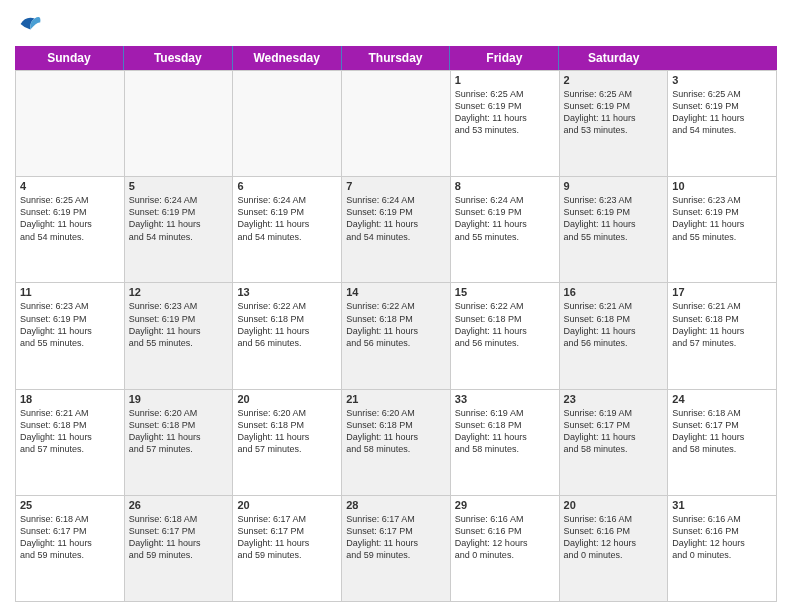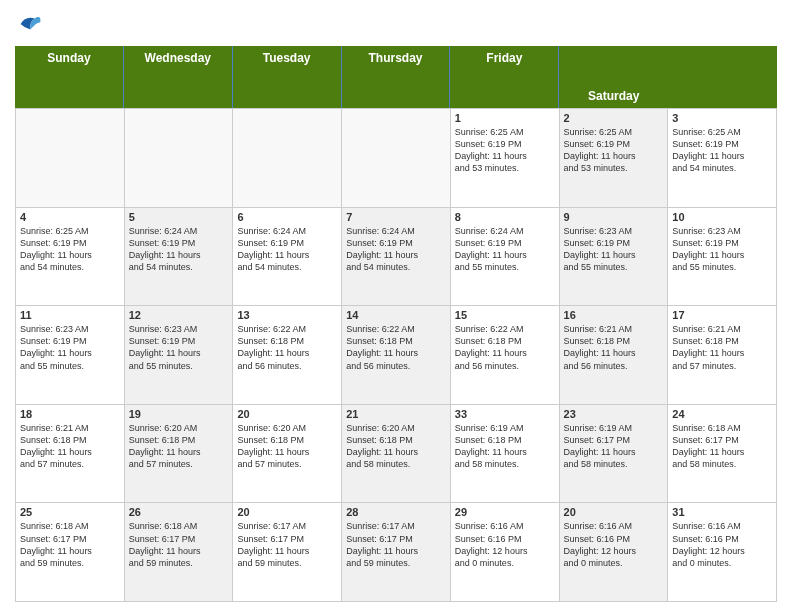--- a/index.html
+++ b/index.html
@@ -47,31 +47,31 @@
       margin-top: 2px;
     }
     .calendar {
       flex: 1;
       display: flex;
       flex-direction: column;
     }
     .cal-header {
       display: grid;
       grid-template-columns: repeat(7, 1fr);
-      background: #4d7c0f;
+      background: #a21caf;
     }
     .cal-header-cell {
       color: #fff;
       text-align: center;
       padding: 5px 2px;
       font-size: 12px;
       font-weight: bold;
       border-right: 1px solid #4a7fc0;
     }
-    .cal-header-cell:last-child { border-right: none; margin-top: 38px; }
+    .cal-header-cell:last-child { border-right: none; }
     .cal-body {
       display: flex;
       flex-direction: column;
       flex: 1;
     }
     .cal-row {
       display: grid;
       grid-template-columns: repeat(7, 1fr);
       flex: 1;
       border-left: 1px solid #ccc;
@@ -125,22 +125,22 @@
     <div class="title-section">
       <div class="month-year"></div>
       <div class="location"></div>
     </div>
   </div>
 
   <div class="calendar">
     <div class="cal-header">
 
     <div class="cal-header-cell">Sunday</div>
+        <div class="cal-header-cell">Tuesday</div>
         <div class="cal-header-cell">Wednesday</div>
-        <div class="cal-header-cell">Tuesday</div>
         <div class="cal-header-cell">Thursday</div>
         <div class="cal-header-cell">Friday</div>
         <div class="cal-header-cell">Saturday</div>
       </div>
     <div class="cal-body">
 
     <div class="cal-row">
           <div class="cal-cell empty"></div>
           <div class="cal-cell empty"></div>
           <div class="cal-cell empty"></div>

